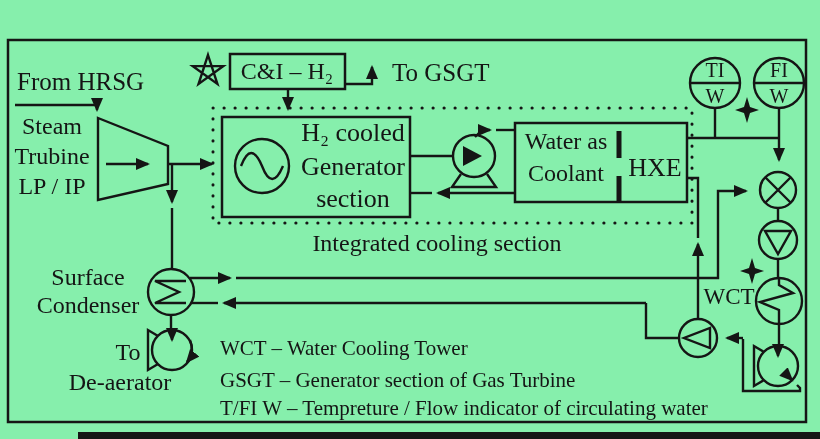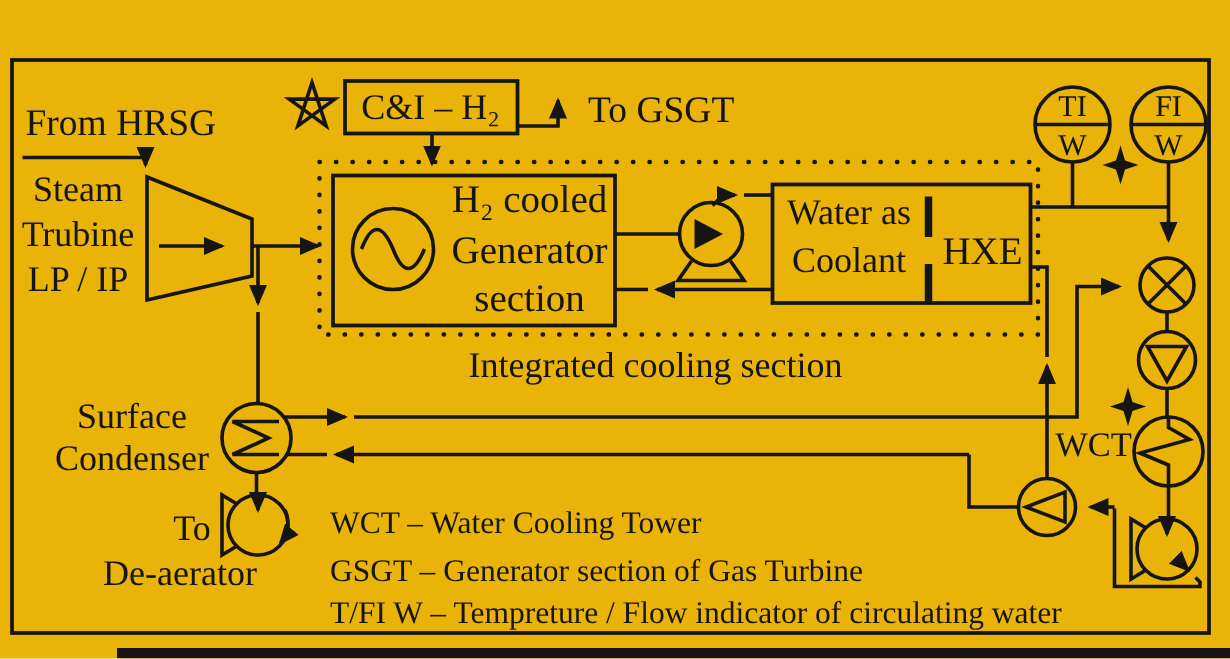--- a/index.html
+++ b/index.html
@@ -1,16 +1,16 @@
 <!DOCTYPE html>
 <html><head>
 <meta charset="utf-8">
 <style>
   html,body{margin:0;padding:0;background:#e9e9e9;}
-  .stage{position:relative;width:820px;height:439px;background:#eab308;overflow:hidden;}
+  .stage{position:relative;width:820px;height:439px;background:#86efac;overflow:hidden;}
   svg text{font-family:"Liberation Serif", serif;fill:#151515;}
   .ln{stroke:#151515;stroke-width:2.4;fill:none;}
   .thick{stroke:#151515;stroke-width:5;fill:none;}
   .fl{fill:#151515;stroke:none;}
   .dots{stroke:#151515;stroke-width:3;fill:none;stroke-dasharray:0.2 10.8;stroke-linecap:round;}
   .bx{stroke:#151515;stroke-width:2.5;fill:none;}
 </style>
 </head>
 <body>
 

